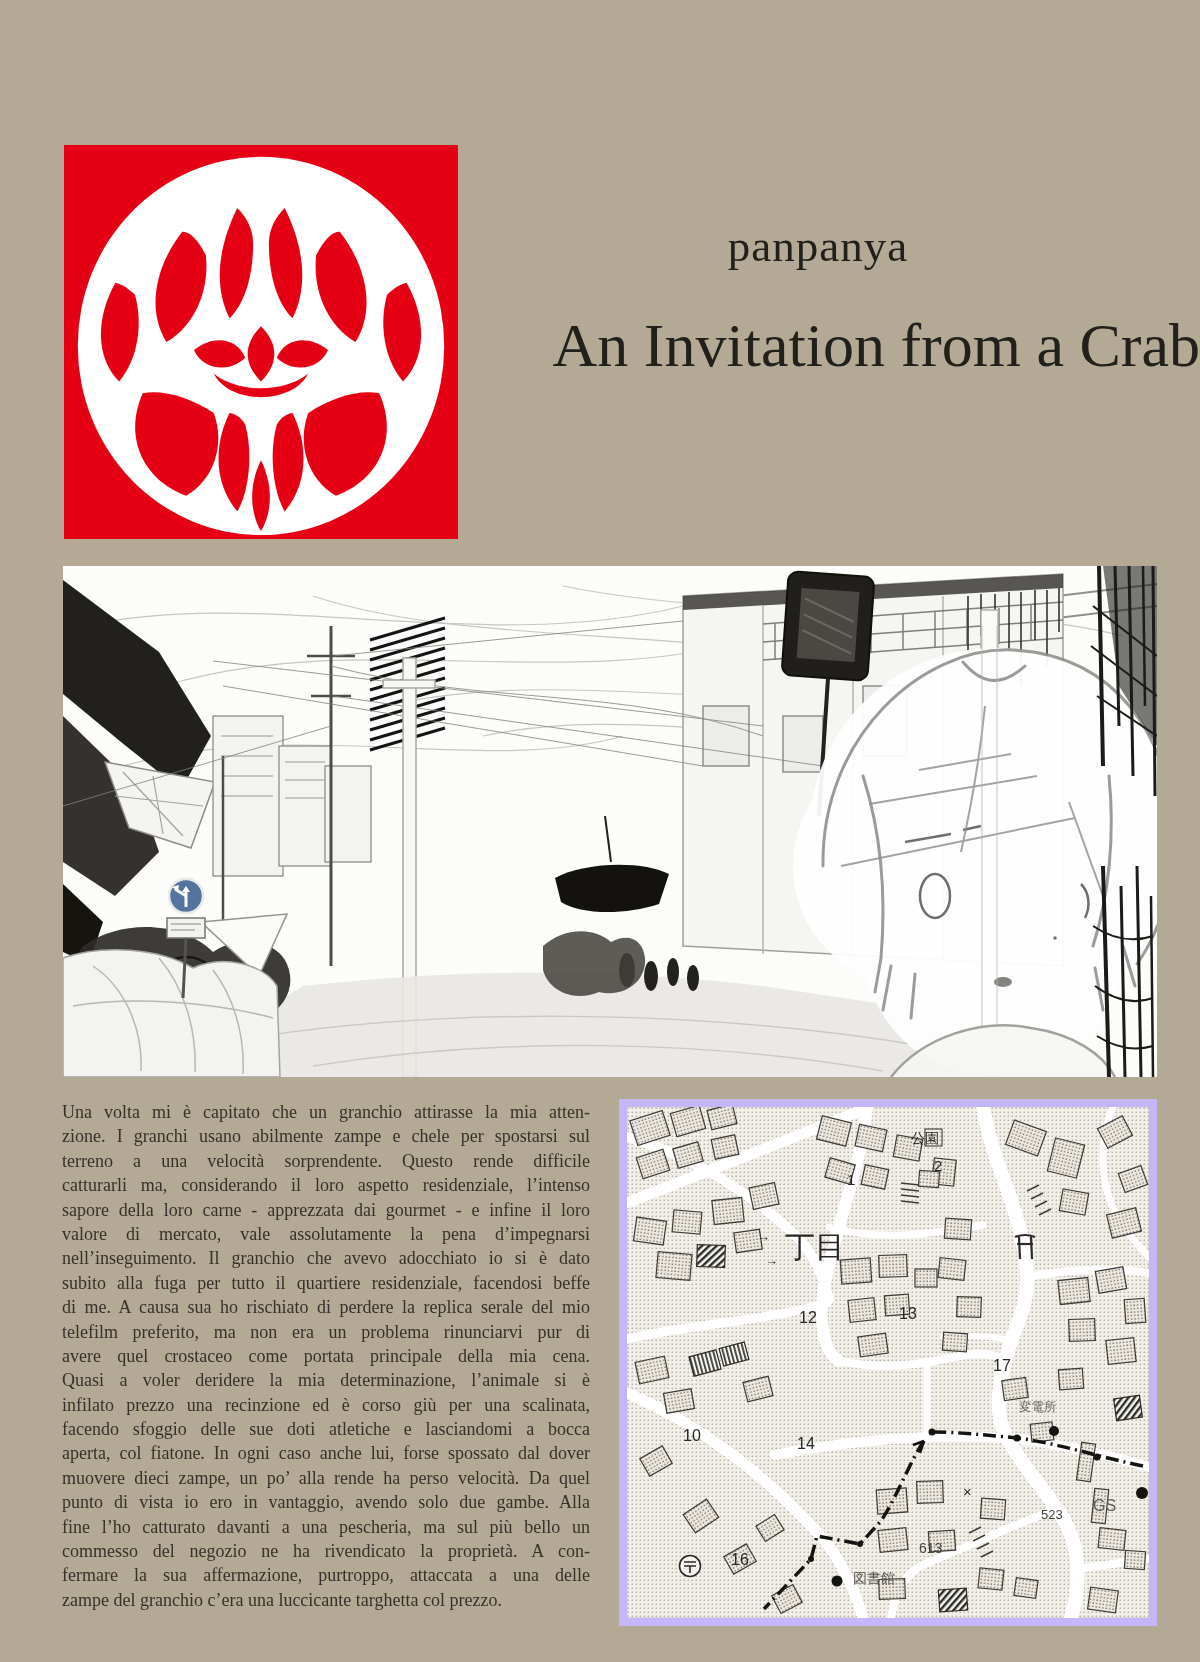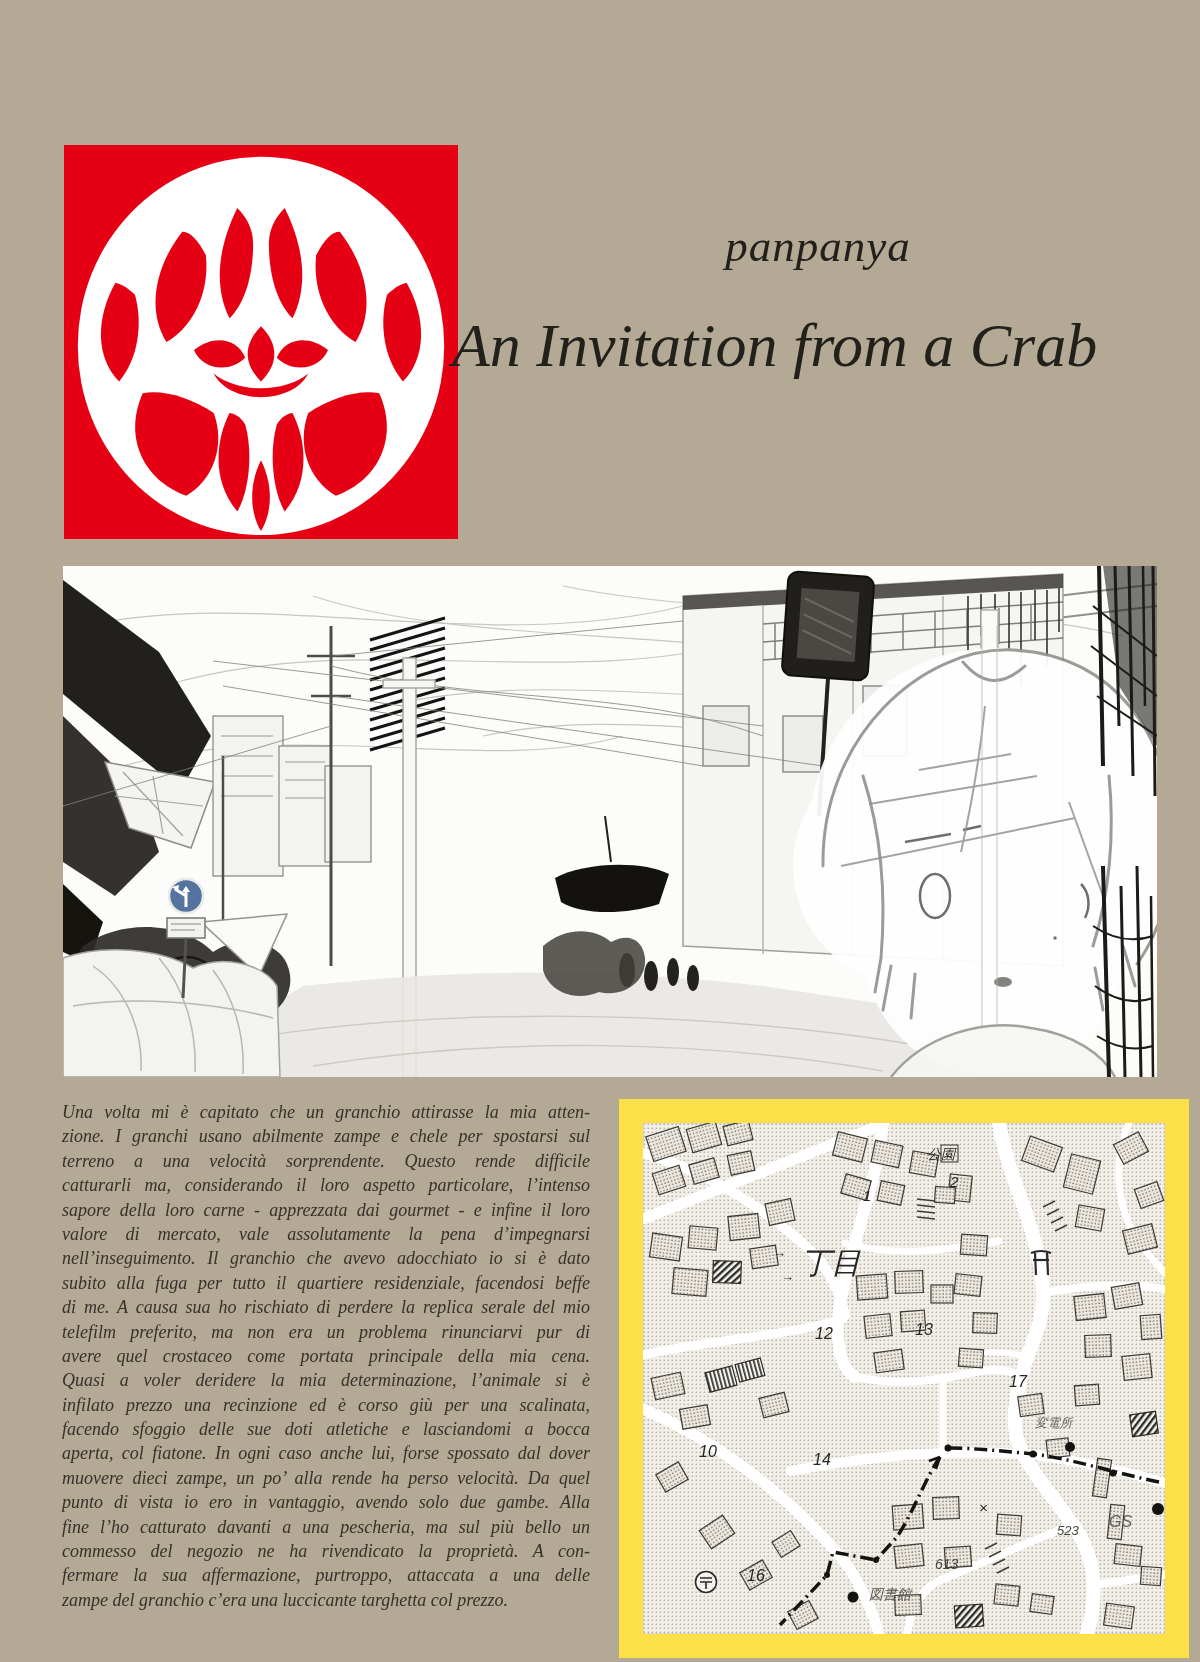--- a/index.html
+++ b/index.html
@@ -2,40 +2,40 @@
 <html><head>
 <meta charset="utf-8">
 <style>
   html,body{margin:0;padding:0;}
   body{
     width:1200px;height:1662px;position:relative;
     background:#b3a994;
     font-family:"Liberation Serif",serif;
     overflow:hidden;
   }
-  .abs{position:absolute;font-style:italic;}
+  .abs{position:absolute;}
   
   .seal{left:64px;top:145px;width:394px;height:394px;}
   .seal svg{display:block;width:100%;height:100%;}
   
   .author{left:436px;top:222px;width:764px;text-align:center;
     font-size:45px;line-height:48px;color:#21201b;letter-spacing:1px;}
-  .booktitle{left:452px;top:312px;width:748px;text-align:left;
+  .booktitle{left:452px;top:312px;width:748px;text-align:right;
     font-size:62px;line-height:66px;color:#21201b;letter-spacing:0px;}
   
   .illus{left:63px;top:566px;width:1094px;height:511px;background:#fcfcfa;overflow:hidden;}
   .illus svg{display:block;width:1094px;height:511px;}
   
   .synopsis{left:62px;top:1100px;width:528px;color:#36322a;}
   .t-line{font-size:18px;line-height:24.4px;height:24.4px;overflow:hidden;
     text-align:justify;text-align-last:justify;}
   .t-line.last{text-align:center;text-align-last:left;}
   
-  .mapframe{left:619px;top:1099px;width:522px;height:511px;background:#fde047;
-    padding:24px;}
+  .mapframe{left:619px;top:1099px;width:522px;height:511px;background:#c4b5fd;
+    padding:8px;}
   .mapframe svg{display:block;width:522px;height:511px;}
 </style>
 </head>
 <body>
 
 <div class="abs seal">
   <svg viewBox="0 0 100 100">
     <rect x="0" y="0" width="100" height="100" fill="#e60014"></rect>
     <ellipse cx="50" cy="51" rx="46.5" ry="48" fill="#ffffff"></ellipse>
     <g fill="#e60014">
@@ -276,21 +276,21 @@
         <path d="M1088,330 L1090,511" stroke-width="2.5"></path>
     <path d="M1030,360 q30,20 60,10 M1032,420 q30,22 58,12 M1034,470 q28,18 56,10" stroke-width="2"></path>
   </g>
 </svg>
 </div>
 
 <div class="abs synopsis">
     <div class="t-line">Una volta mi è capitato che un granchio attirasse la mia atten-</div>
     <div class="t-line">zione. I granchi usano abilmente zampe e chele per spostarsi sul</div>
     <div class="t-line">terreno a una velocità sorprendente. Questo rende difficile</div>
-    <div class="t-line">catturarli ma, considerando il loro aspetto particolare, l’intenso</div>
+    <div class="t-line">catturarli ma, considerando il loro aspetto residenziale, l’intenso</div>
     <div class="t-line">sapore della loro carne - apprezzata dai gourmet - e infine il loro</div>
     <div class="t-line">valore di mercato, vale assolutamente la pena d’impegnarsi</div>
     <div class="t-line">nell’inseguimento. Il granchio che avevo adocchiato io si è dato</div>
     <div class="t-line">subito alla fuga per tutto il quartiere residenziale, facendosi beffe</div>
     <div class="t-line">di me. A causa sua ho rischiato di perdere la replica serale del mio</div>
     <div class="t-line">telefilm preferito, ma non era un problema rinunciarvi pur di</div>
     <div class="t-line">avere quel crostaceo come portata principale della mia cena.</div>
     <div class="t-line">Quasi a voler deridere la mia determinazione, l’animale si è</div>
     <div class="t-line">infilato prezzo una recinzione ed è corso giù per una scalinata,</div>
     <div class="t-line">facendo sfoggio delle sue doti atletiche e lasciandomi a bocca</div>

